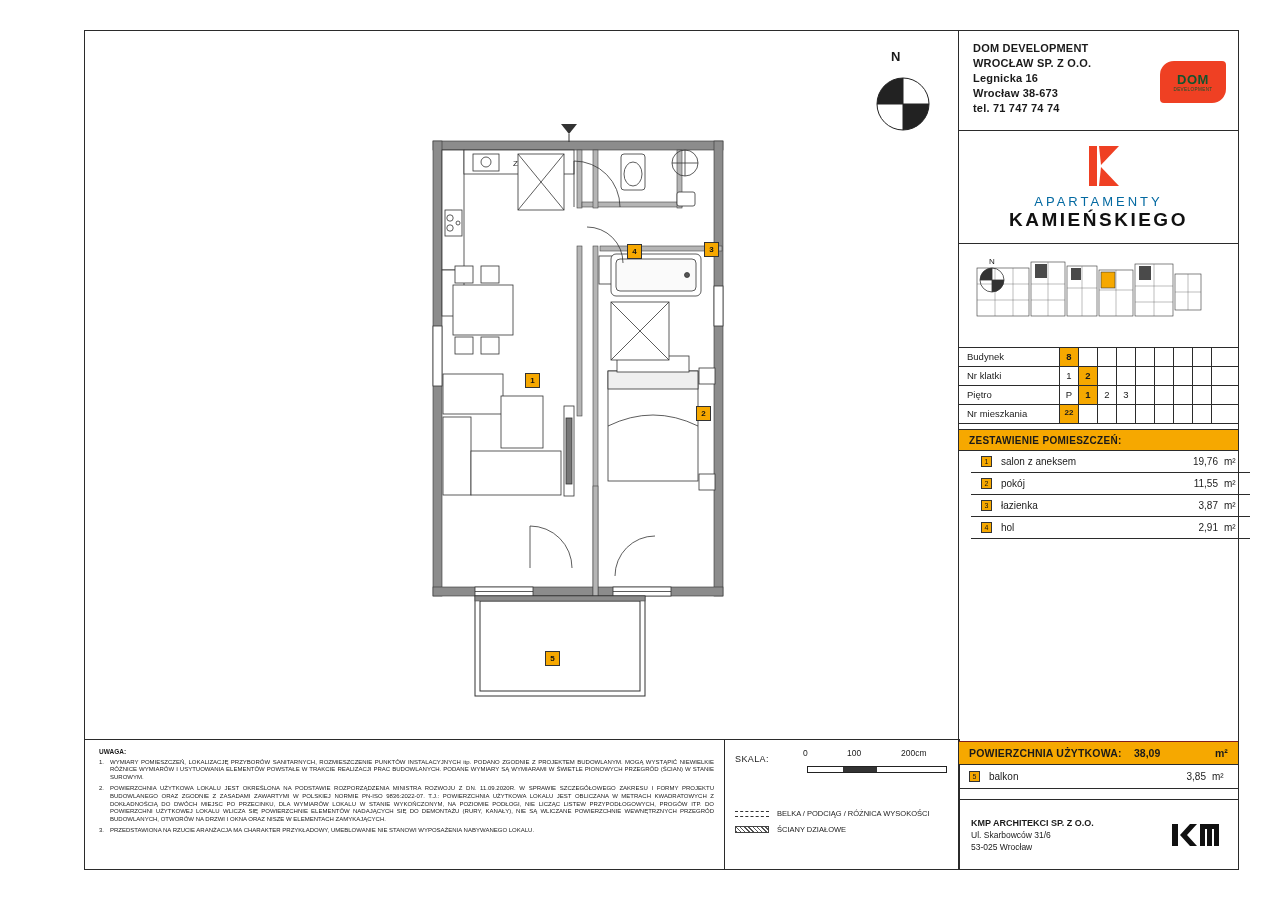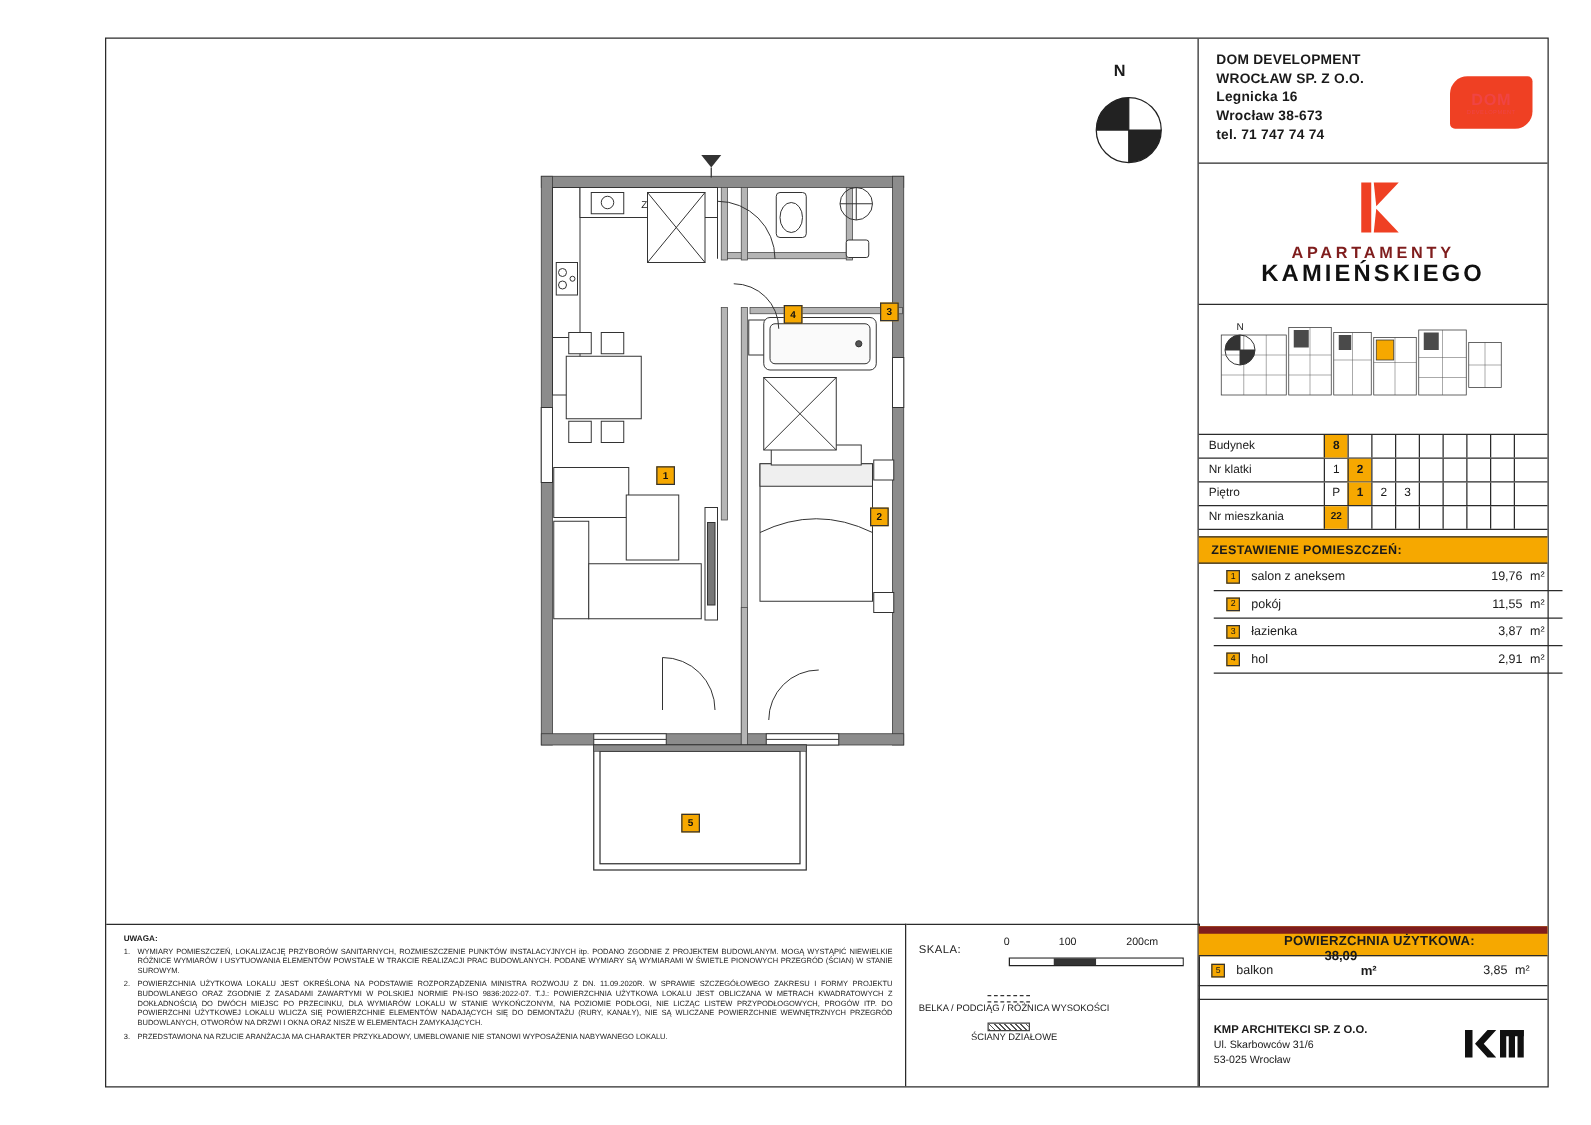--- a/index.html
+++ b/index.html
@@ -29,32 +29,32 @@
   }
   .company .lines { font-size:11px; line-height:15px; font-weight:bold; letter-spacing:.2px;}
   .dd-logo {
     position:absolute; right:12px; top:30px; width:66px; height:42px;
   }
   .dd-logo .blob {
     position:absolute; inset:0; background:#ef4023; border-radius:14px 4px 14px 4px;
   }
   .dd-logo .txt {
     position:absolute; inset:0; display:flex; flex-direction:column;
-    align-items:center; justify-content:center; color:#ef4444;
+    align-items:center; justify-content:center; color:#14532d;
   }
   .dd-logo .txt b { font-size:13px; letter-spacing:.5px; }
   .dd-logo .txt span { font-size:4.6px; letter-spacing:.4px; }
 
   .brand {
     position:absolute; left:0; top:100px; width:100%; height:113px;
     border-bottom:1px solid #2b2b2b;
     display:flex; flex-direction:column; align-items:center; justify-content:center;
   }
   .brand .mark { width:56px; height:44px; margin-bottom:6px; }
-  .brand .n1 { font-size:13px; letter-spacing:3px; color:#7f1d1d;font-weight:bold; }
+  .brand .n1 { font-size:13px; letter-spacing:3px; color:#0369a1; }
   .brand .n2 { font-size:19px; letter-spacing:2.5px; font-weight:bold; color:#111; }
 
   .keyplan {
     position:absolute; left:0; top:213px; width:100%; height:104px;
     border-bottom:1px solid #2b2b2b;
   }
   .keyplan svg { position:absolute; left:16px; top:10px; }
   .kp-north { position:absolute; right:30px; top:32px; width:34px; height:44px; }
 
   .tbl { position:absolute; left:0; width:100%; font-size:9.5px; }
@@ -76,22 +76,22 @@
   .rooms .r .sq {
     width:11px; height:11px; background:#f6a800; border:1px solid #333;
     margin:0 9px 0 10px; font-size:7px; text-align:center; line-height:10px; color:#111;
   }
   .rooms .r .nm { flex:1; }
   .rooms .r .ar { width:78px; text-align:right; padding-right:6px; }
   .rooms .r .un { width:26px; text-align:left; }
 
   .pu {
     position:absolute; left:0; width:100%; height:24px; background:#f6a800;
-    border-top:6px solid #7f1d1d; border-bottom:1px solid #2b2b2b;
-    display:flex; align-items:center; font-size:10.5px; font-weight:bold;flex-direction:column;
+    border-top:1px solid #7f1d1d; border-bottom:1px solid #2b2b2b;
+    display:flex; align-items:center; font-size:10.5px; font-weight:bold;
   }
   .pu .t { flex:1; padding-left:10px; letter-spacing:.2px;}
   .pu .v { width:78px; }
   .pu .u { width:26px; padding-left:3px; }
 
   .balkon { position:absolute; left:0; width:100%; height:24px; border-bottom:1px solid #2b2b2b;
     display:flex; align-items:center; font-size:10px; }
   .balkon .sq { width:11px; height:11px; background:#f6a800; border:1px solid #333;
     margin:0 9px 0 10px; font-size:7px; text-align:center; line-height:10px;}
   .balkon .nm { flex:1; }
@@ -118,21 +118,21 @@
   .scalebox {
     position:absolute; left:640px; bottom:0; width:235px; height:130px;
     border-top:1px solid #2b2b2b; border-right:1px solid #2b2b2b;
   }
   .scalebox .lab { position:absolute; left:10px; top:14px; font-size:9px; font-weight:normal; letter-spacing:.4px;}
   .sc-nums { position:absolute; left:78px; top:8px; width:148px; font-size:8.5px; }
   .sc-nums span { position:absolute; }
   .sc-bar { position:absolute; left:82px; top:26px; width:140px; height:7px; border:1px solid #222; display:flex; }
   .sc-bar i { display:block; height:100%; }
   .legend { position:absolute; left:10px; bottom:28px; font-size:7.5px; }
-  .legend .lrow { display:flex; align-items:center; margin-bottom:7px;flex-direction:column; }
+  .legend .lrow { display:flex; align-items:center; margin-bottom:7px; }
   .legend .sw { width:34px; height:7px; margin-right:8px; }
   .legend .sw.dash { border-top:1px dashed #333; border-bottom:1px dashed #333; height:6px;}
   .legend .sw.hatch {
     background:repeating-linear-gradient(45deg,#555 0 1px,transparent 1px 3px);
     border:1px solid #444; height:7px;
   }
 
   
   .north { position:absolute; left:778px; top:18px; width:80px; height:90px; }
   .north .lbl { position:absolute; left:28px; top:0; font-size:13px; font-weight:bold; }

